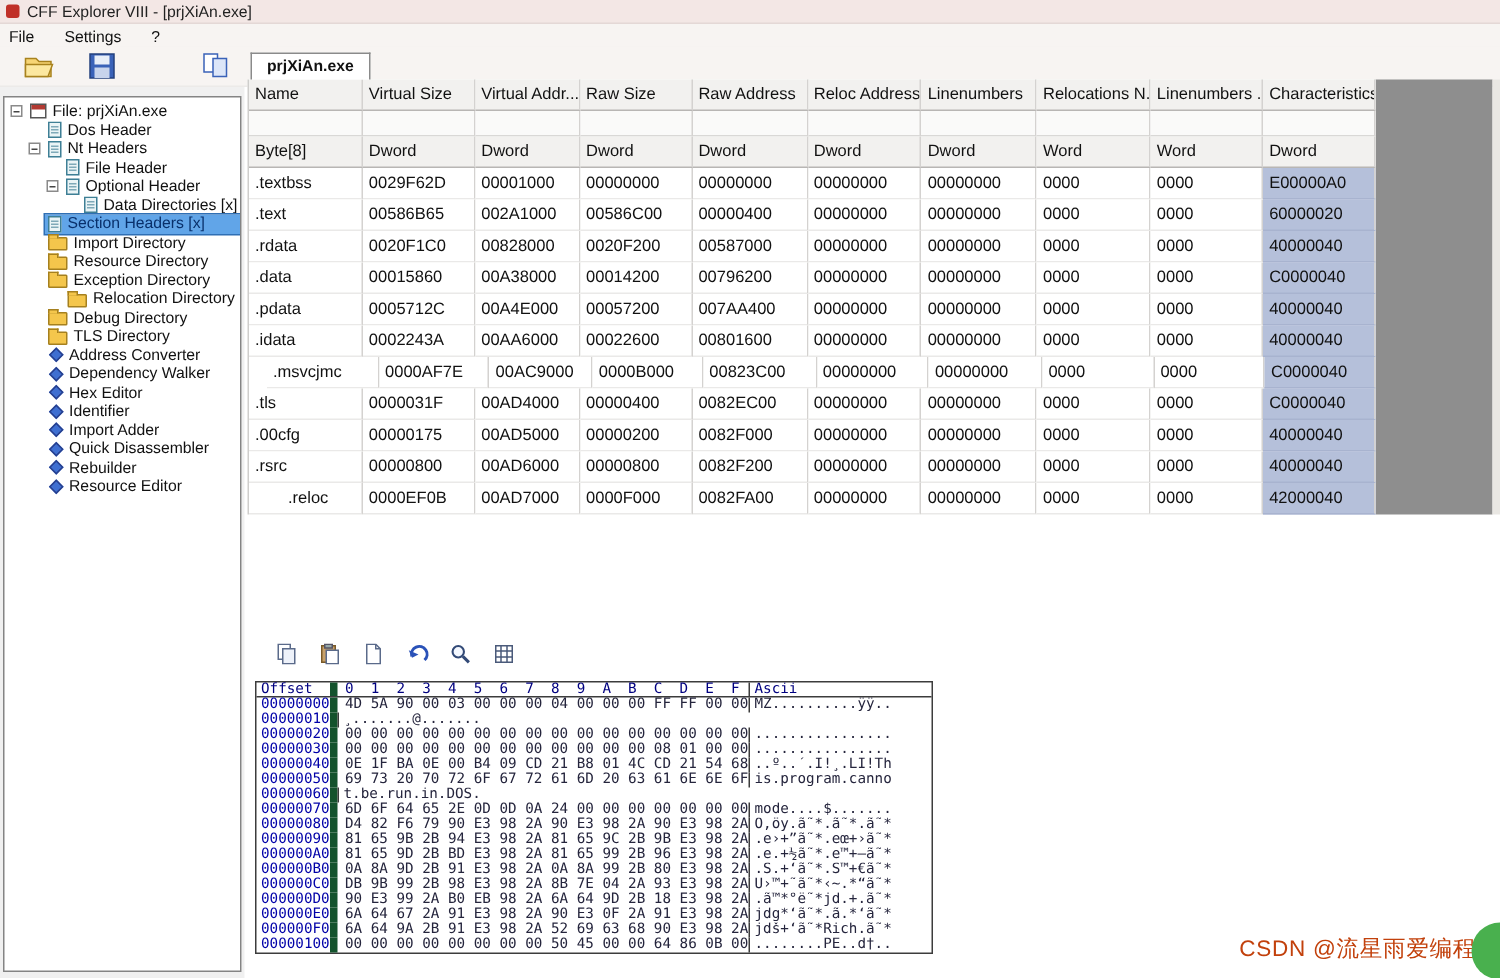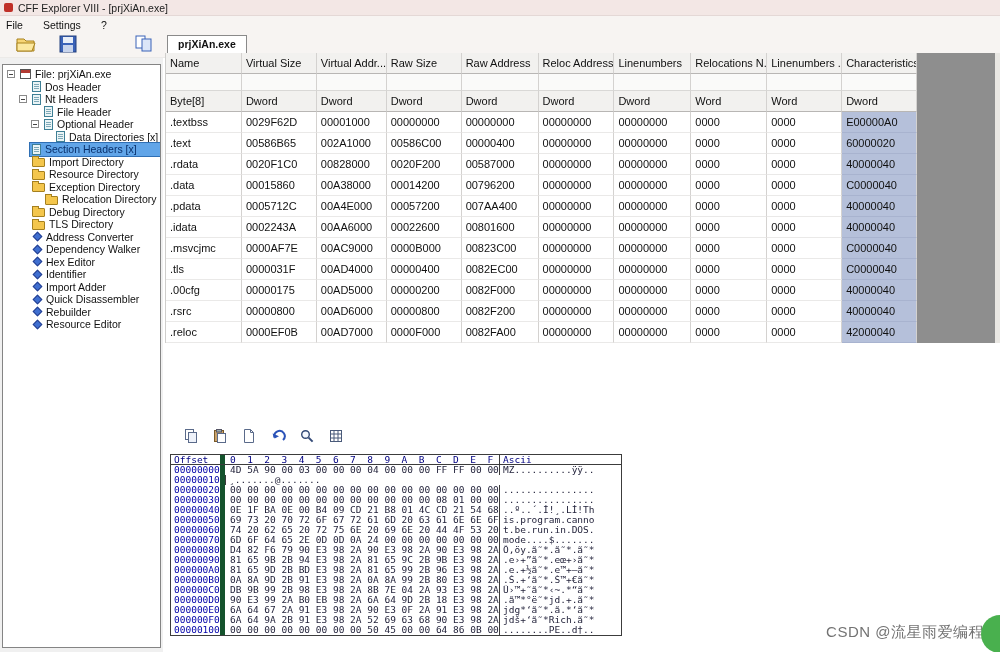--- a/index.html
+++ b/index.html
@@ -54,21 +54,21 @@
   .hex-toolbar{left:183px;top:428px;display:flex;gap:13px;align-items:center}
   .hbtn{width:16px;height:16px;display:flex;align-items:center;justify-content:center}
   .hex-panel{left:170px;top:454px;width:452px;background:#fff;border:1px solid #3c3c3c;z-index:4}
   .hrow2{display:flex;height:10px;line-height:10px;font-size:9.5px;font-family:"DejaVu Sans Mono",monospace;white-space:pre}
   .hoff{width:54px;color:#0000a8;border-right:5px solid #14532d;padding-left:3px}
   .hbytes{width:274px;color:#25253d;padding-left:5px}
   .hascii{flex:1;border-left:1px solid #3c3c3c;padding-left:3px;color:#25253d;overflow:hidden}
   .hrow2.hdr{border-bottom:1px solid #3c3c3c}
   .hrow2.hdr .hoff,.hrow2.hdr .hbytes,.hrow2.hdr .hascii{color:#000080}
 
-  .watermark{right:16px;top:623px;font-size:15px;color:#737373;letter-spacing:.5px;z-index:6}
+  .watermark{right:16px;top:623px;font-size:15px;color:#c2410c;letter-spacing:.5px;z-index:6}
   .csdn-badge{left:981px;top:615px;width:38px;height:38px;border-radius:50%;background:#49b04e;z-index:6}
 </style>
 </head>
 <body>
 
 <div class="abs titlebar">
   <span class="app-icon"></span>
   <span class="title-text">CFF Explorer VIII - [prjXiAn.exe]</span>
 </div>
 
@@ -361,21 +361,21 @@
       <div class="tcell" style="width: 70px;">00AA6000</div>
       <div class="tcell" style="width: 75px;">00022600</div>
       <div class="tcell" style="width: 77px;">00801600</div>
       <div class="tcell" style="width: 76px;">00000000</div>
       <div class="tcell" style="width: 77px;">00000000</div>
       <div class="tcell" style="width: 76px;">0000</div>
       <div class="tcell" style="width: 75px;">0000</div>
       <div class="tcell charcell" style="width: 75px;">40000040</div>
     </div>
     <div class="trow drow">
-      <div class="tcell" style="width: 76px;">.msvcjmc</div>
+      <div class="tcell" style="width: 76px; margin-left: 12px;">.msvcjmc</div>
       <div class="tcell" style="width: 75px;">0000AF7E</div>
       <div class="tcell" style="width: 70px;">00AC9000</div>
       <div class="tcell" style="width: 75px;">0000B000</div>
       <div class="tcell" style="width: 77px;">00823C00</div>
       <div class="tcell" style="width: 76px;">00000000</div>
       <div class="tcell" style="width: 77px;">00000000</div>
       <div class="tcell" style="width: 76px;">0000</div>
       <div class="tcell" style="width: 75px;">0000</div>
       <div class="tcell charcell" style="width: 75px;">C0000040</div>
     </div>
@@ -409,21 +409,21 @@
       <div class="tcell" style="width: 70px;">00AD6000</div>
       <div class="tcell" style="width: 75px;">00000800</div>
       <div class="tcell" style="width: 77px;">0082F200</div>
       <div class="tcell" style="width: 76px;">00000000</div>
       <div class="tcell" style="width: 77px;">00000000</div>
       <div class="tcell" style="width: 76px;">0000</div>
       <div class="tcell" style="width: 75px;">0000</div>
       <div class="tcell charcell" style="width: 75px;">40000040</div>
     </div>
     <div class="trow drow">
-      <div class="tcell" style="width: 76px;">.reloc</div>
+      <div class="tcell" style="width: 76px; text-align: center;">.reloc</div>
       <div class="tcell" style="width: 75px;">0000EF0B</div>
       <div class="tcell" style="width: 70px;">00AD7000</div>
       <div class="tcell" style="width: 75px;">0000F000</div>
       <div class="tcell" style="width: 77px;">0082FA00</div>
       <div class="tcell" style="width: 76px;">00000000</div>
       <div class="tcell" style="width: 77px;">00000000</div>
       <div class="tcell" style="width: 76px;">0000</div>
       <div class="tcell" style="width: 75px;">0000</div>
       <div class="tcell charcell" style="width: 75px;">42000040</div>
     </div>
@@ -473,21 +473,21 @@
 
 <div class="abs hex-panel">
   <div>
       <div class="hrow2 hdr"><div class="hoff">Offset</div><div class="hbytes">0  1  2  3  4  5  6  7  8  9  A  B  C  D  E  F</div><div class="hascii">Ascii</div></div>
       <div class="hrow2"><div class="hoff">00000000</div><div class="hbytes">4D 5A 90 00 03 00 00 00 04 00 00 00 FF FF 00 00</div><div class="hascii">MZ..........ÿÿ..</div></div>
       <div class="hrow2"><div class="hoff">00000010</div><div class="hascii">¸.......@.......</div></div>
       <div class="hrow2"><div class="hoff">00000020</div><div class="hbytes">00 00 00 00 00 00 00 00 00 00 00 00 00 00 00 00</div><div class="hascii">................</div></div>
       <div class="hrow2"><div class="hoff">00000030</div><div class="hbytes">00 00 00 00 00 00 00 00 00 00 00 00 08 01 00 00</div><div class="hascii">................</div></div>
       <div class="hrow2"><div class="hoff">00000040</div><div class="hbytes">0E 1F BA 0E 00 B4 09 CD 21 B8 01 4C CD 21 54 68</div><div class="hascii">..º..´.Í!¸.LÍ!Th</div></div>
       <div class="hrow2"><div class="hoff">00000050</div><div class="hbytes">69 73 20 70 72 6F 67 72 61 6D 20 63 61 6E 6E 6F</div><div class="hascii">is.program.canno</div></div>
-      <div class="hrow2"><div class="hoff">00000060</div><div class="hbytes">74 20 62 65 20 72 75 6E 20 69 6E 20 44 4F 53 20</div><div class="hascii">t.be.run.in.DOS.</div></div>
+      <div class="hrow2"><div class="hoff">00000060</div><div class="hascii">t.be.run.in.DOS.</div></div>
       <div class="hrow2"><div class="hoff">00000070</div><div class="hbytes">6D 6F 64 65 2E 0D 0D 0A 24 00 00 00 00 00 00 00</div><div class="hascii">mode....$.......</div></div>
       <div class="hrow2"><div class="hoff">00000080</div><div class="hbytes">D4 82 F6 79 90 E3 98 2A 90 E3 98 2A 90 E3 98 2A</div><div class="hascii">Ô‚öy.ã˜*.ã˜*.ã˜*</div></div>
       <div class="hrow2"><div class="hoff">00000090</div><div class="hbytes">81 65 9B 2B 94 E3 98 2A 81 65 9C 2B 9B E3 98 2A</div><div class="hascii">.e›+”ã˜*.eœ+›ã˜*</div></div>
       <div class="hrow2"><div class="hoff">000000A0</div><div class="hbytes">81 65 9D 2B BD E3 98 2A 81 65 99 2B 96 E3 98 2A</div><div class="hascii">.e.+½ã˜*.e™+–ã˜*</div></div>
       <div class="hrow2"><div class="hoff">000000B0</div><div class="hbytes">0A 8A 9D 2B 91 E3 98 2A 0A 8A 99 2B 80 E3 98 2A</div><div class="hascii">.Š.+‘ã˜*.Š™+€ã˜*</div></div>
       <div class="hrow2"><div class="hoff">000000C0</div><div class="hbytes">DB 9B 99 2B 98 E3 98 2A 8B 7E 04 2A 93 E3 98 2A</div><div class="hascii">Û›™+˜ã˜*‹~.*“ã˜*</div></div>
       <div class="hrow2"><div class="hoff">000000D0</div><div class="hbytes">90 E3 99 2A B0 EB 98 2A 6A 64 9D 2B 18 E3 98 2A</div><div class="hascii">.ã™*°ë˜*jd.+.ã˜*</div></div>
       <div class="hrow2"><div class="hoff">000000E0</div><div class="hbytes">6A 64 67 2A 91 E3 98 2A 90 E3 0F 2A 91 E3 98 2A</div><div class="hascii">jdg*‘ã˜*.ã.*‘ã˜*</div></div>
       <div class="hrow2"><div class="hoff">000000F0</div><div class="hbytes">6A 64 9A 2B 91 E3 98 2A 52 69 63 68 90 E3 98 2A</div><div class="hascii">jdš+‘ã˜*Rich.ã˜*</div></div>
       <div class="hrow2"><div class="hoff">00000100</div><div class="hbytes">00 00 00 00 00 00 00 00 50 45 00 00 64 86 0B 00</div><div class="hascii">........PE..d†..</div></div>

